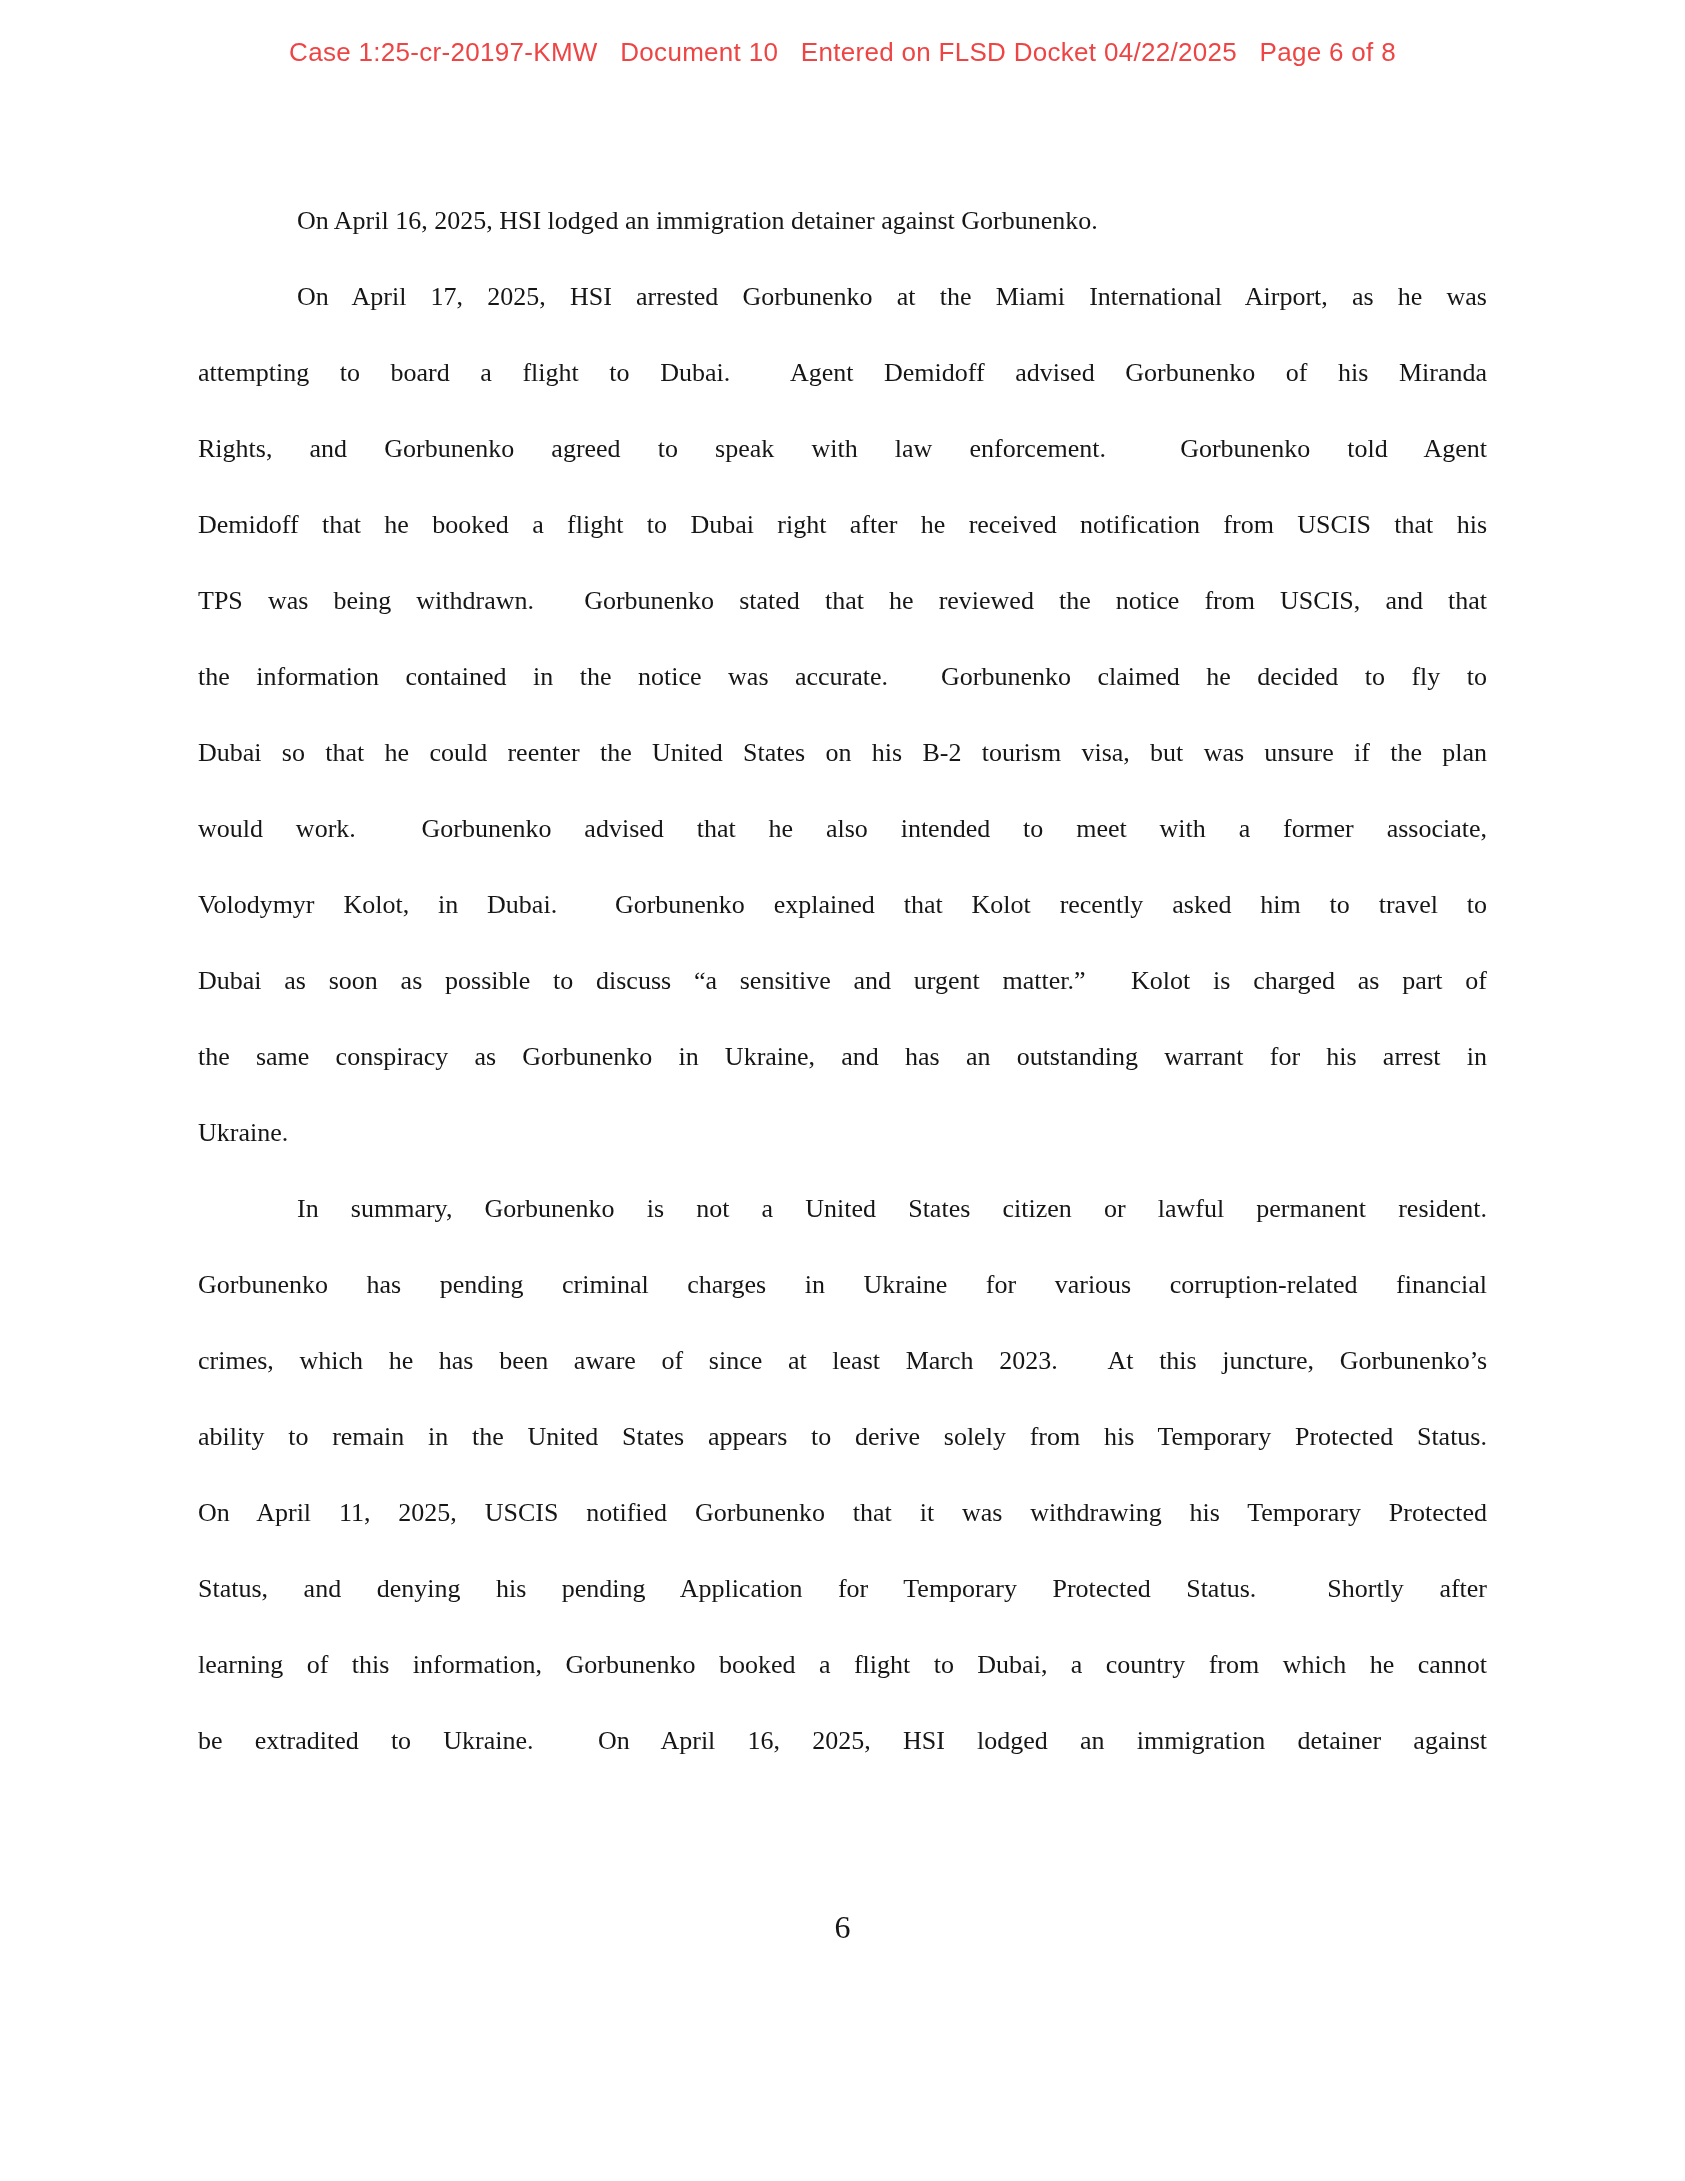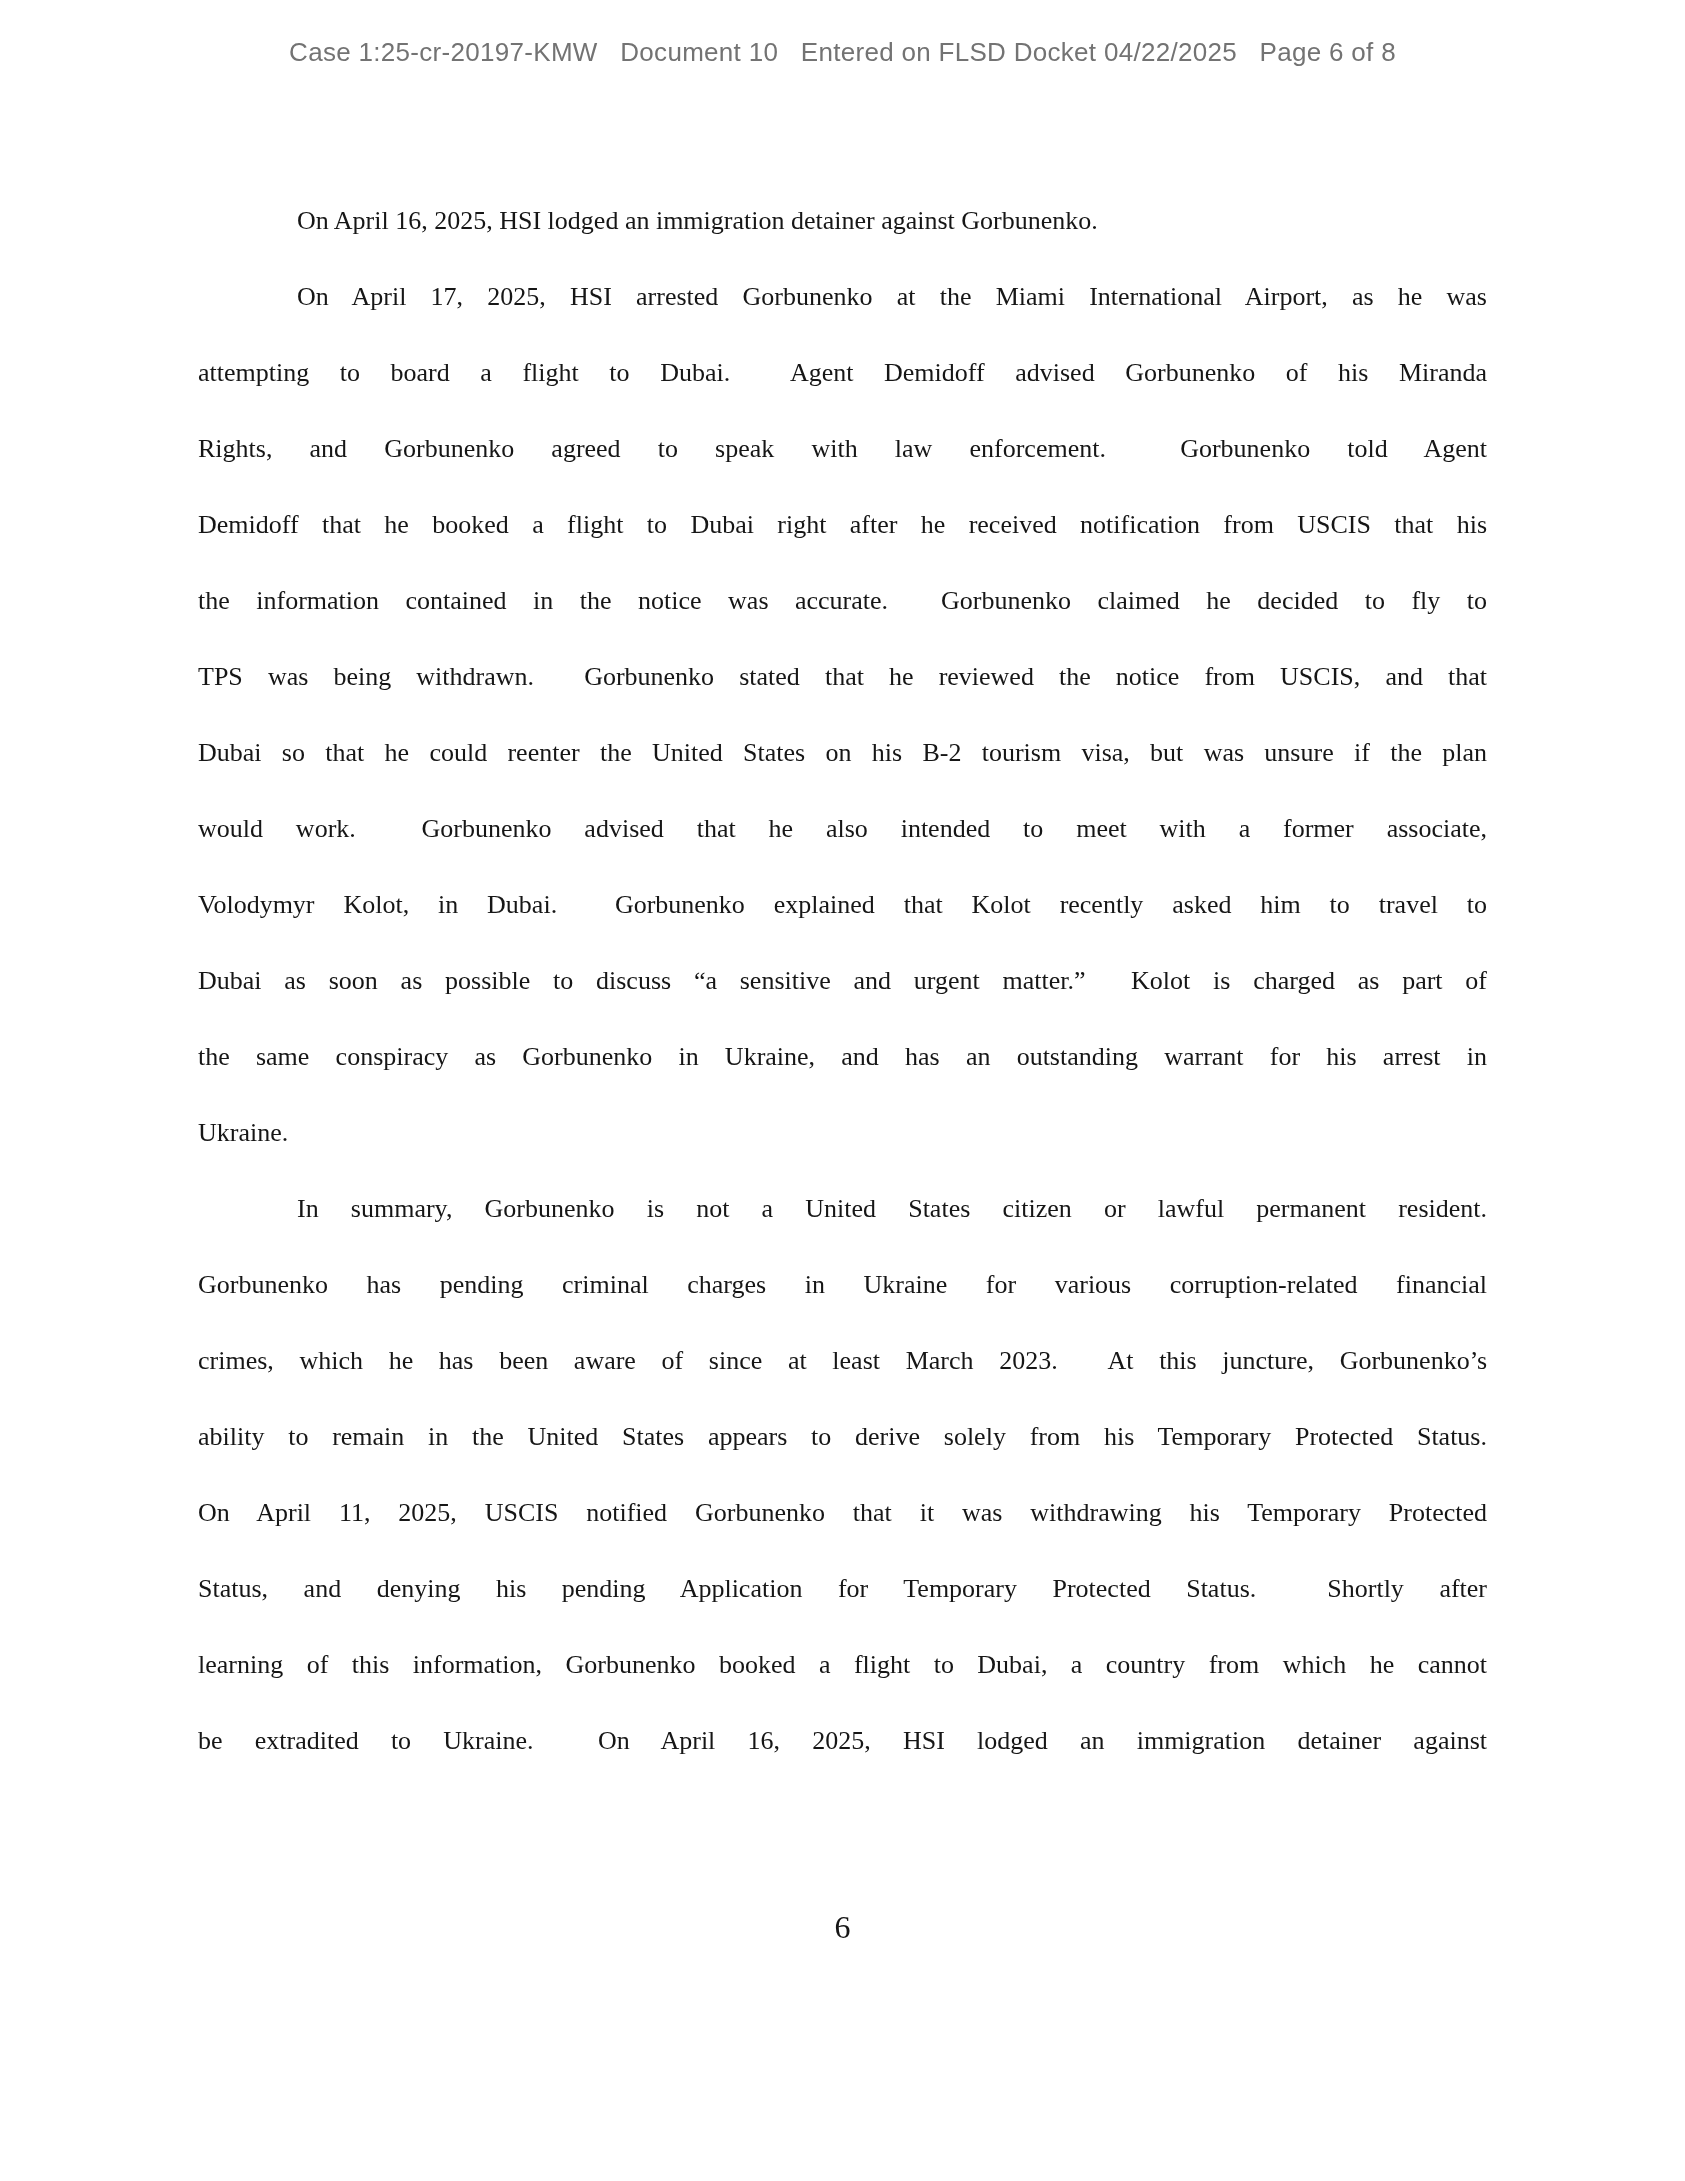--- a/index.html
+++ b/index.html
@@ -44,30 +44,30 @@
     left: 0;
     width: 100%;
     text-align: center;
     font-size: 32px;
   }
 </style>
 </head>
 <body>
 
 <div class="page" style="background: rgb(255, 255, 255);">
-  <div class="case-header" style="color: #737373;">Case 1:25-cr-20197-KMW   Document 10   Entered on FLSD Docket 04/22/2025   Page 6 of 8</div>
+  <div class="case-header" style="color: #ef4444;">Case 1:25-cr-20197-KMW   Document 10   Entered on FLSD Docket 04/22/2025   Page 6 of 8</div>
 
   <div class="body-text" style="color: rgb(22, 22, 22);">
       <div class="line indent"><span>On April 16, 2025, HSI lodged an immigration detainer against Gorbunenko.</span></div>
       <div class="line justify indent"><span>On April 17, 2025, HSI arrested Gorbunenko at the Miami International Airport, </span><span class="it">as he was</span></div>
       <div class="line justify"><span class="it">attempting to board a flight to Dubai</span><span>.  Agent Demidoff advised Gorbunenko of his </span><span class="it">Miranda</span></div>
       <div class="line justify"><span>Rights, and Gorbunenko agreed to speak with law enforcement.  Gorbunenko told Agent</span></div>
       <div class="line justify"><span>Demidoff that he booked a flight to Dubai right after he received notification from USCIS that his</span></div>
+      <div class="line justify"><span>TPS was being withdrawn.  Gorbunenko stated that he reviewed the notice from USCIS, and that</span></div>
       <div class="line justify"><span>the information contained in the notice was accurate.  Gorbunenko claimed he decided to fly to</span></div>
-      <div class="line justify"><span>TPS was being withdrawn.  Gorbunenko stated that he reviewed the notice from USCIS, and that</span></div>
       <div class="line justify"><span>Dubai so that he could reenter the United States on his B-2 tourism visa, but was unsure if the plan</span></div>
       <div class="line justify"><span>would work.  Gorbunenko advised that he also intended to meet with a former associate,</span></div>
       <div class="line justify"><span>Volodymyr Kolot, in Dubai.  Gorbunenko explained that Kolot recently asked him to travel to</span></div>
       <div class="line justify"><span>Dubai as soon as possible to discuss “a sensitive and urgent matter.”  Kolot is charged as part of</span></div>
       <div class="line justify"><span>the same conspiracy as Gorbunenko in Ukraine, and has an outstanding warrant for his arrest in</span></div>
       <div class="line"><span>Ukraine.</span></div>
       <div class="line justify indent"><span>In summary, Gorbunenko is not a United States citizen or lawful permanent resident.</span></div>
       <div class="line justify"><span>Gorbunenko has pending criminal charges in Ukraine for various corruption-related financial</span></div>
       <div class="line justify"><span>crimes, which he has been aware of since at least March 2023.  At this juncture, Gorbunenko’s</span></div>
       <div class="line justify"><span>ability to remain in the United States appears to derive solely from his Temporary Protected Status.</span></div>

